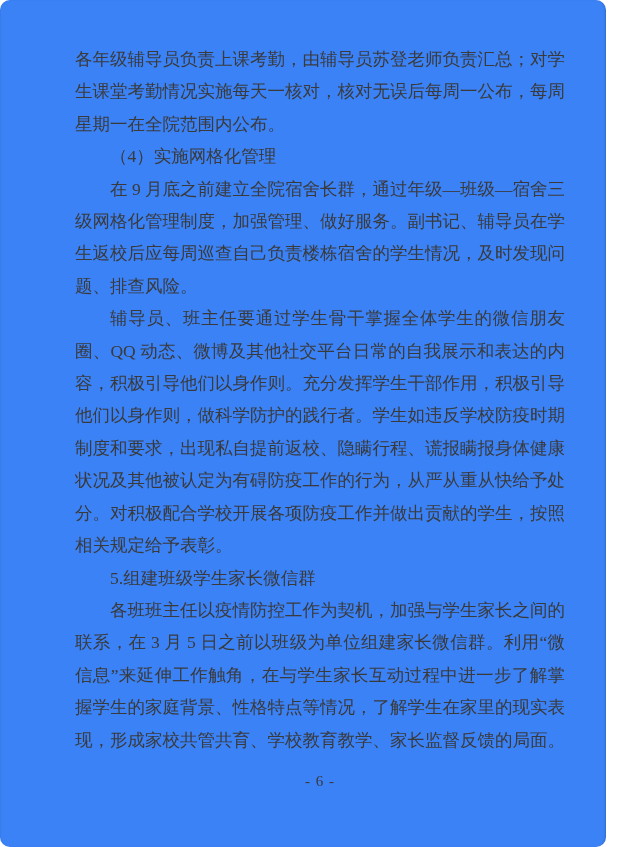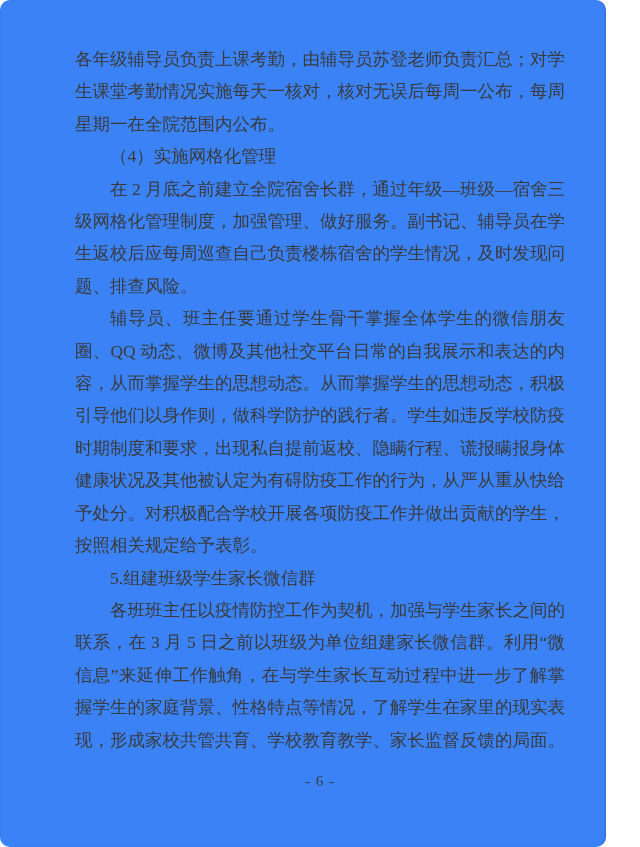--- a/index.html
+++ b/index.html
@@ -48,19 +48,19 @@
     color: #3a3a3a;
   }
 </style>
 </head>
 <body>
 
 <div class="page">
   <div class="content">
     <p class="para">各年级辅导员负责上课考勤，由辅导员苏登老师负责汇总；对学生课堂考勤情况实施每天一核对，核对无误后每周一公布，每周星期一在全院范围内公布。</p>
     <p class="para indent">（4）实施网格化管理</p>
-    <p class="para indent">在 2 月底之前建立全院宿舍长群，通过年级—班级—宿舍三级网格化管理制度，加强管理、做好服务。副书记、辅导员在学生返校后应每周巡查自己负责楼栋宿舍的学生情况，及时发现问题、排查风险。</p>
-    <p class="para indent">辅导员、班主任要通过学生骨干掌握全体学生的微信朋友圈、QQ 动态、微博及其他社交平台日常的自我展示和表达的内容，从而掌握学生的思想动态。从而掌握学生的思想动态，积极引导他们以身作则，做科学防护的践行者。学生如违反学校防疫时期制度和要求，出现私自提前返校、隐瞒行程、谎报瞒报身体健康状况及其他被认定为有碍防疫工作的行为，从严从重从快给予处分。对积极配合学校开展各项防疫工作并做出贡献的学生，按照相关规定给予表彰。</p>
+    <p class="para indent">在 9 月底之前建立全院宿舍长群，通过年级—班级—宿舍三级网格化管理制度，加强管理、做好服务。副书记、辅导员在学生返校后应每周巡查自己负责楼栋宿舍的学生情况，及时发现问题、排查风险。</p>
+    <p class="para indent">辅导员、班主任要通过学生骨干掌握全体学生的微信朋友圈、QQ 动态、微博及其他社交平台日常的自我展示和表达的内容，积极引导他们以身作则。充分发挥学生干部作用，积极引导他们以身作则，做科学防护的践行者。学生如违反学校防疫时期制度和要求，出现私自提前返校、隐瞒行程、谎报瞒报身体健康状况及其他被认定为有碍防疫工作的行为，从严从重从快给予处分。对积极配合学校开展各项防疫工作并做出贡献的学生，按照相关规定给予表彰。</p>
     <p class="para indent bold">5.组建班级学生家长微信群</p>
     <p class="para indent">各班班主任以疫情防控工作为契机，加强与学生家长之间的联系，在 3 月 5 日之前以班级为单位组建家长微信群。利用“微信息”来延伸工作触角，在与学生家长互动过程中进一步了解掌握学生的家庭背景、性格特点等情况，了解学生在家里的现实表现，形成家校共管共育、学校教育教学、家长监督反馈的局面。</p>
   </div>
   <div class="footer">- 6 -</div>
 </div>
 
 </body></html>

